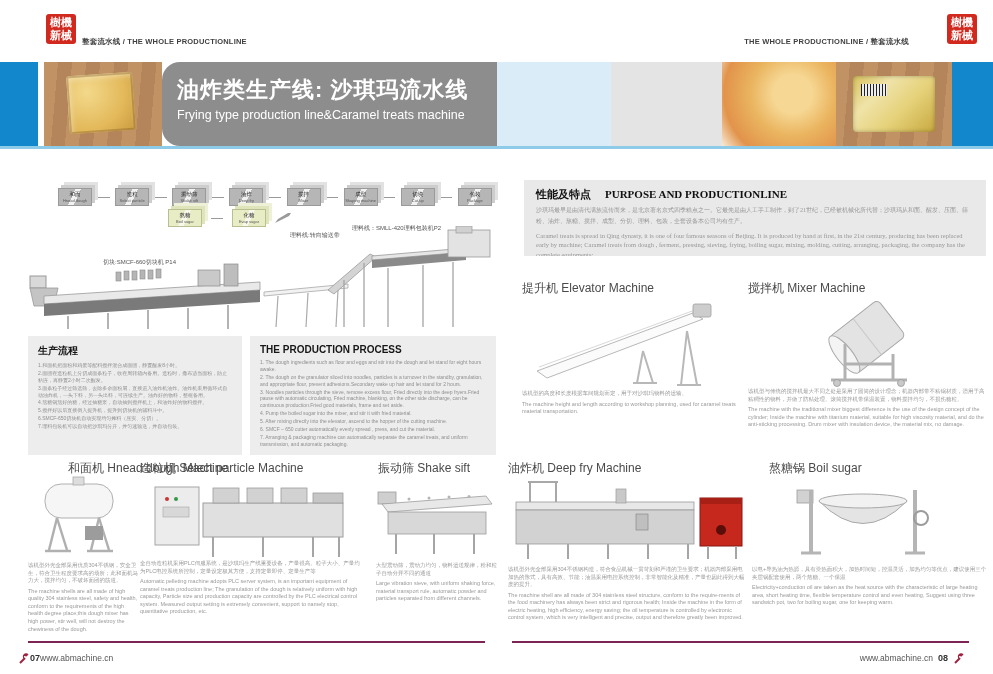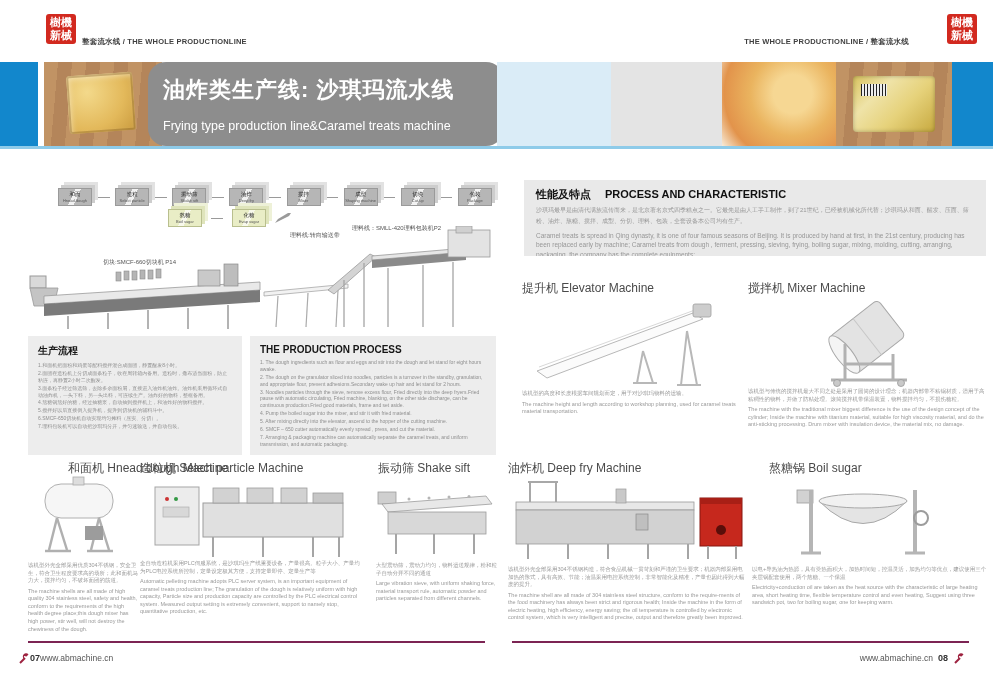--- a/index.html
+++ b/index.html
@@ -12,21 +12,21 @@
         color:#fff;display:flex;align-items:center;justify-content:center;}
   .seal span{display:block;width:26px;font-size:11px;line-height:13px;text-align:center;
         word-break:break-all;font-family:"Liberation Serif",serif;font-weight:bold;}
   .hdr-label{position:absolute;top:37px;font-size:7.5px;font-weight:bold;color:#3f3f3f;letter-spacing:.2px;}
 
   
   .bb{position:absolute;top:62px;height:84px;}
   .b-blue{background:#1287cc;}
   .b-gray{background:#8d8d8d;color:#fff;box-sizing:border-box;padding:15px 0 0 15px;}
   .b-title-zh{font-size:22px;line-height:26px;font-weight:bold;letter-spacing:1px;}
-  .b-title-en{font-size:12.5px;line-height:16px;margin-top:15px;}
+  .b-title-en{font-size:12.5px;line-height:16px;margin-top:4px;}
   .b-lightblue{background:#daecf7;}
   .b-lightgray{background:#e4e4e4;}
   .b-wood{background:repeating-linear-gradient(95deg,#c19364 0 14px,#b4855a 14px 28px);}
   .sachima1{position:absolute;left:24px;top:12px;width:66px;height:58px;border-radius:3px;transform:rotate(-4deg);
         background:radial-gradient(circle at 30% 30%,#f3d98b,#e3b95b 60%,#c99a3e);
         box-shadow:inset 0 0 0 2px rgba(120,80,20,.35),inset 2px 3px 6px rgba(255,255,255,.5);}
   .b-closeup{background:radial-gradient(circle at 62% 38%,#f6d793 0 22%,#eab45f 48%,#e2934b 78%,#f8ecd9);}
   .pack{position:absolute;left:17px;top:14px;width:82px;height:56px;border-radius:4px;
         background:linear-gradient(135deg,#d8c25e,#efe3a8 30%,#e6d27b 60%,#c7a93f);
         box-shadow:inset 0 0 4px rgba(0,0,0,.3);}
@@ -50,21 +50,21 @@
 
   
   .pl-label{position:absolute;font-size:6px;color:#555;white-space:nowrap;}
 
   
   .gbox{position:absolute;background:#ededed;box-sizing:border-box;padding:8px 10px;overflow:hidden;}
   .gbox h3{margin:0 0 4px 0;font-size:10px;color:#161616;}
   .pi{font-size:5px;color:#8f8f8f;line-height:1.38;margin:0 0 1px 0;}
 
   .purpose{position:absolute;left:524px;top:180px;width:462px;height:76px;background:#e9e9e9;
-        box-sizing:border-box;padding:7px 12px;overflow:hidden;}
+        box-sizing:border-box;padding:7px 12px;overflow:hidden;font-family:Liberation Serif, serif;}
   .ttl-row{display:flex;gap:14px;align-items:baseline;}
   .ttl-zh,.ttl-en{font-size:11px;font-weight:bold;color:#101010;}
   .p-zh{font-size:6px;color:#979797;line-height:1.8;margin-top:3px;}
   .p-en{font-size:6.5px;color:#979797;line-height:1.5;margin-top:4px;}
 
   .sec-title{position:absolute;font-size:12px;color:#4a4a4a;white-space:nowrap;}
   .cap{position:absolute;font-size:5.5px;color:#9a9a9a;line-height:1.38;}
   .cap .zh{margin-bottom:3px;}
 
   
@@ -85,21 +85,21 @@
   <div class="hdr-label" style="left:82px;">整套流水线 / THE WHOLE PRODUCTIONLINE</div>
   <div class="hdr-label" style="right:84px;">THE WHOLE PRODUCTIONLINE / 整套流水线</div>
   <div class="seal" style="right:16px;">
     <span>樹機新械</span>
   </div>
 
   <div class="bb b-blue" style="left:0;width:38px;"></div>
   <div class="bb b-wood" style="left:44px;width:118px;">
     <div class="sachima1"></div>
   </div>
-  <div class="bb b-gray" style="left:148px;width:356px;border-radius:18px;">
+  <div class="bb b-gray" style="left:162px;width:356px;border-radius:18px;">
     <div class="b-title-zh">油炸类生产线: 沙琪玛流水线</div>
     <div class="b-title-en">Frying type production line&amp;Caramel treats machine</div>
   </div>
   <div class="bb b-lightblue" style="left:497px;width:114px;"></div>
   <div class="bb b-lightgray" style="left:611px;width:111px;"></div>
   <div class="bb b-closeup" style="left:722px;width:114px;"></div>
   <div class="bb b-wood" style="left:836px;width:116px;">
     <div class="pack">
       <div class="barcode"></div>
     </div>
@@ -230,21 +230,21 @@
     <div class="pi">3.面条粒子经过筛选筛，去除多余面粉屑，直接进入油炸机油炸。油炸机采用循环式自动油炸机，一头下料，另一头出料，可连续生产。油炸好的物料，整框备用。</div>
     <div class="pi">4.熬糖锅熬好的糖，经过抽糖泵，自动抽到搅拌机上，和油炸好的物料搅拌。</div>
     <div class="pi">5.搅拌好以后直接倒入提升机，提升到切块机的辅料斗中。</div>
     <div class="pi">6.SMCF-650切块机自动实现均匀摊料（压实、分切）。</div>
     <div class="pi">7.理料包装机可以自动把沙琪玛分开，并匀速输送，并自动包装。</div>
   </div>
 
   <div class="purpose">
     <div class="ttl-row">
       <span class="ttl-zh">性能及特点</span>
-      <span class="ttl-en">PROCESS AND CHARACTERISTIC</span>
+      <span class="ttl-en">PURPOSE AND PRODUCTIONLINE</span>
     </div>
     <div class="p-zh">沙琪玛最早是由清代满族流传而来，是北京著名京式四季糕点之一。它最先是由人工手工制作，到了21世纪，已经被机械化所代替；沙琪玛从和面、醒发、压面、筛粉、油炸、熬糖、搅拌、成型、分切、理料、包装，全套设备本公司均有生产。</div>
     <div class="p-en">Caramel treats is spread in Qing dynasty, it is one of four famous seasons of Beijing. It is produced by hand at first, in the 21st century, producing has been replaced early by machine; Caramel treats from dough , ferment, pressing, sieving, frying, boiling sugar, mixing, molding, cutting, arranging, packaging, the company has the complete equipments;</div>
   </div>
 
   <div class="sec-title" style="left:522px;top:280px;">提升机 Elevator Machine</div>
   <svg class="abs" style="left:525px;top:293px;" width="215" height="95" viewBox="0 0 215 95">
     <polygon points="12,78 168,20 178,26 22,85" fill="#fbfbfb" stroke="#b8b8b8" stroke-width="1"></polygon>
     <line x1="14" y1="74" x2="170" y2="17" stroke="#d8d8d8" stroke-width="1"></line>
     <rect x="168" y="11" width="18" height="13" rx="2" fill="#cdcdcd" stroke="#9e9e9e" stroke-width="0.8"></rect>

